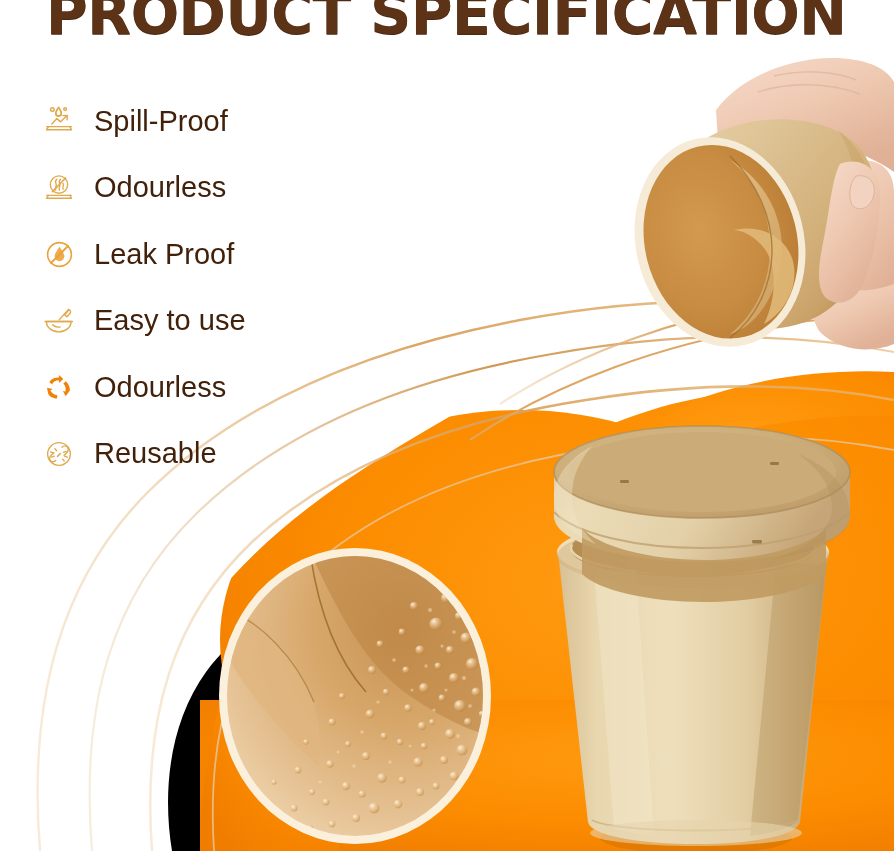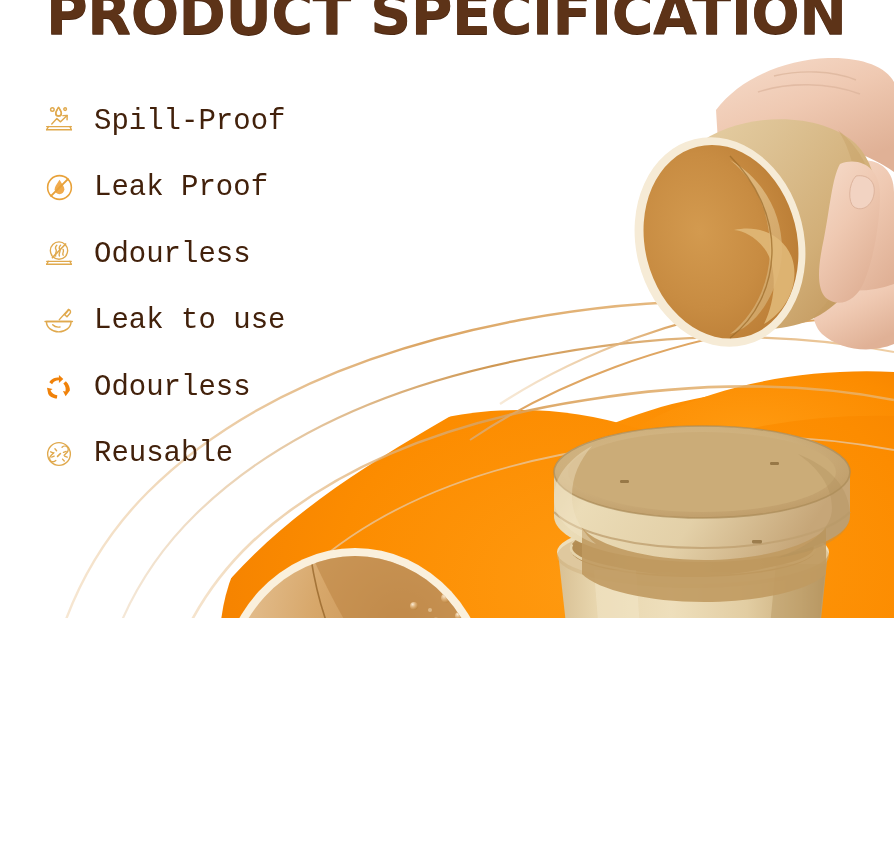--- a/index.html
+++ b/index.html
@@ -3,21 +3,21 @@
 <meta charset="utf-8">
 <style>
   * { margin:0; padding:0; box-sizing:border-box; }
   html,body { width:894px; height:851px; }
   body {
     font-family:"Liberation Sans", sans-serif;
     background:#ffffff;
     position:relative;
     overflow:hidden;
   }
-  #stage { position:absolute; inset:0; width:894px; height:618px; overflow:hidden; background:#fff; }
+  #stage { position:absolute; inset:0; width:894px; height:851px; overflow:hidden; background:#fff; }
 
   
   .art { position:absolute; inset:0; width:894px; height:851px; pointer-events:none; }
 
   
   #title {
     position:absolute;
     left:46px;
     top:-14px;
     font-size:57px;
@@ -51,21 +51,21 @@
     align-items:center;
     justify-content:center;
   }
   .feat-icon svg { display:block; }
   .feat-label {
     margin-left:14px;
     font-size:29px;
     color:#42210b;
     line-height:1;
     white-space:nowrap;
-    font-family:Liberation Mono, monospace;
+    font-family:Liberation Sans, sans-serif;
   }
 
   
   #hand-photo {
     position:absolute;
     left:588px; top:52px;
     width:306px; height:330px;
     z-index:4;
   }
   
@@ -164,56 +164,56 @@
           <path d="M5.5 26.6 H34.5"></path>
           <path d="M5.5 30.2 H34.5"></path>
           <path d="M7.6 26.6 L5.5 30.2 M33 26.6 L34.5 30.2"></path>
         </svg>
       </span>
       <span class="feat-label">Spill-Proof</span>
     </div>
 
     <div class="feat">
       <span class="feat-icon">
-        <svg viewBox="0 0 40 40" width="33" height="33" fill="none" stroke="#E8A23A" stroke-width="1.9" stroke-linecap="round">
-          <circle cx="20" cy="20" r="14.4"></circle>
-          <path d="M20 10.5 C16.2 16.2 14.1 19.4 14.1 22.2 a5.9 5.9 0 0 0 11.8 0 C25.9 19.4 23.8 16.2 20 10.5 Z" fill="#F0A43E" stroke="none" opacity="0.92"></path>
-          <path d="M9.8 30.2 L30.2 9.8" stroke="#E8A23A" stroke-width="2.4"></path>
-        </svg>
-      </span>
-      <span class="feat-label">Leak Proof</span>
-    </div>
-
-    <div class="feat">
-      <span class="feat-icon">
         <svg viewBox="0 0 40 40" width="34" height="34" fill="none" stroke="#E0A94D" stroke-width="1.6" stroke-linecap="round" stroke-linejoin="round">
           <circle cx="20" cy="16" r="10.2"></circle>
           <path d="M16.2 22.4 C14.4 19.6 18.2 17.6 16.4 14.6 C15.0 12.3 16.6 10.6 17.4 9.8"></path>
           <path d="M20.6 22.4 C18.8 19.6 22.6 17.6 20.8 14.6 C19.4 12.3 21.0 10.6 21.8 9.8"></path>
           <path d="M24.9 21.4 C23.3 19.0 26.4 17.2 24.8 14.6"></path>
           <path d="M12.3 24.2 L27.8 8.2" stroke-width="1.9"></path>
           <path d="M5.5 28.6 H34.5"></path>
           <path d="M5.5 32.1 H34.5"></path>
           <path d="M7.4 28.6 L5.5 32.1 M32.8 28.6 L34.5 32.1"></path>
         </svg>
       </span>
       <span class="feat-label">Odourless</span>
     </div>
 
     <div class="feat">
       <span class="feat-icon">
+        <svg viewBox="0 0 40 40" width="33" height="33" fill="none" stroke="#E8A23A" stroke-width="1.9" stroke-linecap="round">
+          <circle cx="20" cy="20" r="14.4"></circle>
+          <path d="M20 10.5 C16.2 16.2 14.1 19.4 14.1 22.2 a5.9 5.9 0 0 0 11.8 0 C25.9 19.4 23.8 16.2 20 10.5 Z" fill="#F0A43E" stroke="none" opacity="0.92"></path>
+          <path d="M9.8 30.2 L30.2 9.8" stroke="#E8A23A" stroke-width="2.4"></path>
+        </svg>
+      </span>
+      <span class="feat-label">Leak Proof</span>
+    </div>
+
+    <div class="feat">
+      <span class="feat-icon">
         <svg viewBox="0 0 40 40" width="34" height="34" fill="none" stroke="#E0A94D" stroke-width="1.7" stroke-linecap="round" stroke-linejoin="round">
           <path d="M5.2 20.6 H34.2 C34.2 27.6 27.6 32.8 19.7 32.8 C11.8 32.8 5.2 27.6 5.2 20.6 Z"></path>
           <path d="M3.6 20.6 H35.8"></path>
           <path d="M31.2 6.4 L20.4 18.4"></path>
           <path d="M31.2 6.4 C33.4 7.0 34.2 9.4 33.0 11.0 L29.4 15.1 L26.6 12.6 L30.2 8.5 C31.0 7.6 31.2 6.9 31.2 6.4 Z"></path>
           <path d="M12.6 24.4 C14.6 26.6 18.0 27.6 21.2 27.0"></path>
         </svg>
       </span>
-      <span class="feat-label">Leak to use</span>
+      <span class="feat-label">Easy to use</span>
     </div>
 
     <div class="feat">
       <span class="feat-icon">
         <svg viewBox="0 0 40 40" width="32" height="32" fill="#F0820A" stroke="none">
           <path d="M19.9 5.0 L25.4 10.0 L19.9 14.9 L19.9 11.6
                    C16.2 11.6 13.0 13.6 11.4 16.5 L7.9 14.0
                    C10.4 9.6 14.8 8.3 19.9 8.2 Z"></path>
           <path d="M6.4 28.0 L5.0 20.8 L12.0 22.5 L9.3 24.3
                    C10.9 27.6 14.1 29.9 17.9 30.3 L17.4 34.5

